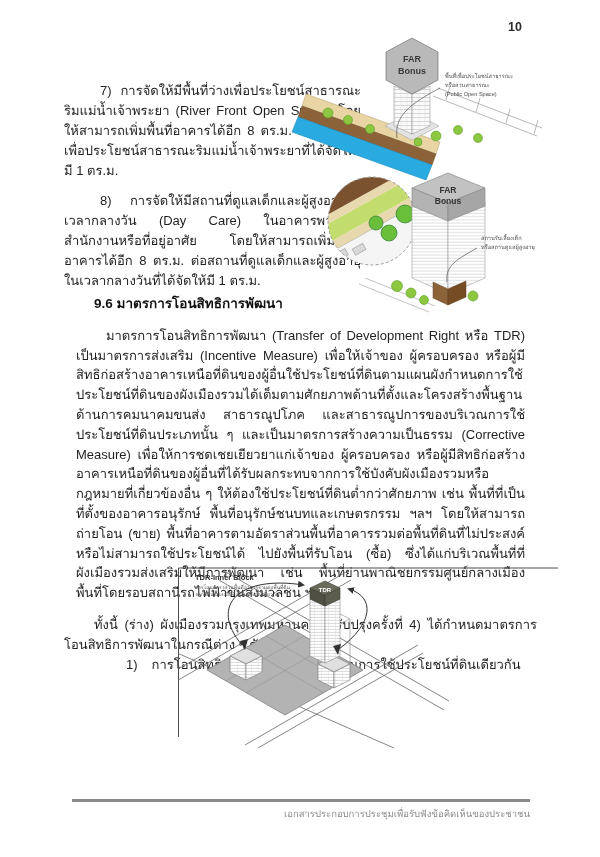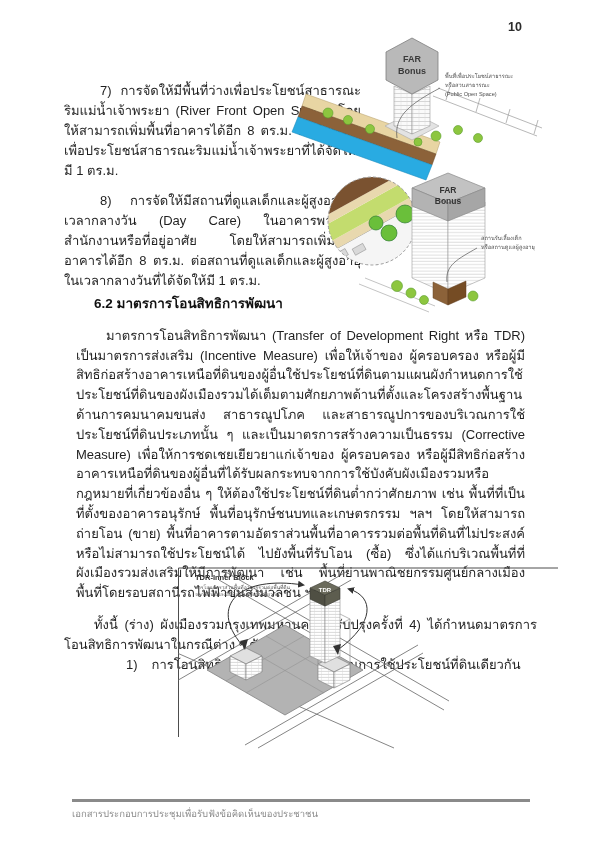--- a/index.html
+++ b/index.html
@@ -16,21 +16,21 @@
   .mainblock{position:absolute;left:64px;top:294px;width:473px;font-size:13px;line-height:19.8px;}
   .h62{font-weight:bold;font-size:13.5px;margin:0 0 3px 30px;color:#111;}
   .body-par{margin:12px;text-align:justify;text-indent:30px;}
   .body-par2{margin:0;text-align:justify;text-indent:30px;}
   .item-row{margin:0 0 0 62px;display:flex;gap:14px;}
   .fig{position:absolute;}
   .fig-river{left:290px;top:30px;width:300px;height:158px;}
   .fig-daycare{left:325px;top:166px;width:265px;height:148px;}
   .fig-tdr{left:178px;top:561px;width:390px;height:188px;}
   .footer-rule{position:absolute;left:72px;top:799px;width:458px;height:2.5px;background:#8a8a8a;}
-  .footer-text{position:absolute;top:806px;left:72px;width:458px;font-size:9.5px;color:#8a8a8a;}
+  .footer-text{position:absolute;top:806px;left:72px;width:458px;text-align:right;font-size:9.5px;color:#8a8a8a;}
   svg text{font-family:"Liberation Sans","DejaVu Sans",sans-serif;}
 </style>
 </head>
 <body>
 
 <div class="page">
 
   <div class="pageno">10</div>
 
   <p class="leftcol p7 indent">7) การจัดให้มีพื้นที่ว่างเพื่อประโยชน์สาธารณะริมแม่น้ำเจ้าพระยา (River Front Open Space) โดยให้สามารถเพิ่มพื้นที่อาคารได้อีก 8 ตร.ม. ต่อพื้นที่ว่างเพื่อประโยชน์สาธารณะริมแม่น้ำเจ้าพระยาที่ได้จัดให้มี 1 ตร.ม.</p>
@@ -149,21 +149,21 @@
     </g>
 
     <path d="M152,82 C133,93 120,99 122,116" fill="none" stroke="#555" stroke-width="0.7"></path>
     <g font-size="5.6" fill="#4d4d4d">
       <text x="156" y="74">สถานรับเลี้ยงเด็ก</text>
       <text x="156" y="83">หรือสถานดูแลผู้สูงอายุ</text>
     </g>
   </svg>
 
   <div class="mainblock">
-    <p class="h62">6.2 มาตรการโอนสิทธิการพัฒนา</p>
+    <p class="h62">9.6 มาตรการโอนสิทธิการพัฒนา</p>
     <p class="body-par">มาตรการโอนสิทธิการพัฒนา (Transfer of Development Right หรือ TDR) เป็นมาตรการส่งเสริม (Incentive Measure) เพื่อให้เจ้าของ ผู้ครอบครอง หรือผู้มีสิทธิก่อสร้างอาคารเหนือที่ดินของผู้อื่นใช้ประโยชน์ที่ดินตามแผนผังกำหนดการใช้ประโยชน์ที่ดินของผังเมืองรวมได้เต็มตามศักยภาพด้านที่ตั้งและโครงสร้างพื้นฐานด้านการคมนาคมขนส่ง สาธารณูปโภค และสาธารณูปการของบริเวณการใช้ประโยชน์ที่ดินประเภทนั้น ๆ และเป็นมาตรการสร้างความเป็นธรรม (Corrective Measure) เพื่อให้การชดเชยเยียวยาแก่เจ้าของ ผู้ครอบครอง หรือผู้มีสิทธิก่อสร้างอาคารเหนือที่ดินของผู้อื่นที่ได้รับผลกระทบจากการใช้บังคับผังเมืองรวมหรือกฎหมายที่เกี่ยวข้องอื่น ๆ ให้ต้องใช้ประโยชน์ที่ดินต่ำกว่าศักยภาพ เช่น พื้นที่ที่เป็นที่ตั้งของอาคารอนุรักษ์ พื้นที่อนุรักษ์ชนบทและเกษตรกรรม ฯลฯ โดยให้สามารถถ่ายโอน (ขาย) พื้นที่อาคารตามอัตราส่วนพื้นที่อาคารรวมต่อพื้นที่ดินที่ไม่ประสงค์หรือไม่สามารถใช้ประโยชน์ได้ ไปยังพื้นที่รับโอน (ซื้อ) ซึ่งได้แก่บริเวณพื้นที่ที่ผังเมืองรวมส่งเสริมให้มีการพัฒนา เช่น พื้นที่ย่านพาณิชยกรรมศูนย์กลางเมือง พื้นที่โดยรอบสถานีรถไฟฟ้าขนส่งมวลชน ฯลฯ</p>
     <p class="body-par2">ทั้งนี้ (ร่าง) ผังเมืองรวมกรุงเทพมหานคร (ปรับปรุงครั้งที่ 4) ได้กำหนดมาตรการโอนสิทธิการพัฒนาในกรณีต่าง ๆ ดังนี้</p>
     <div class="item-row">
       <span>1)</span>
       <span>การโอนสิทธิการพัฒนาภายในบริเวณการใช้ประโยชน์ที่ดินเดียวกัน</span>
     </div>
   </div>
 
   <svg class="fig fig-tdr" viewBox="0 0 390 188" xmlns="http://www.w3.org/2000/svg">
     <defs>

